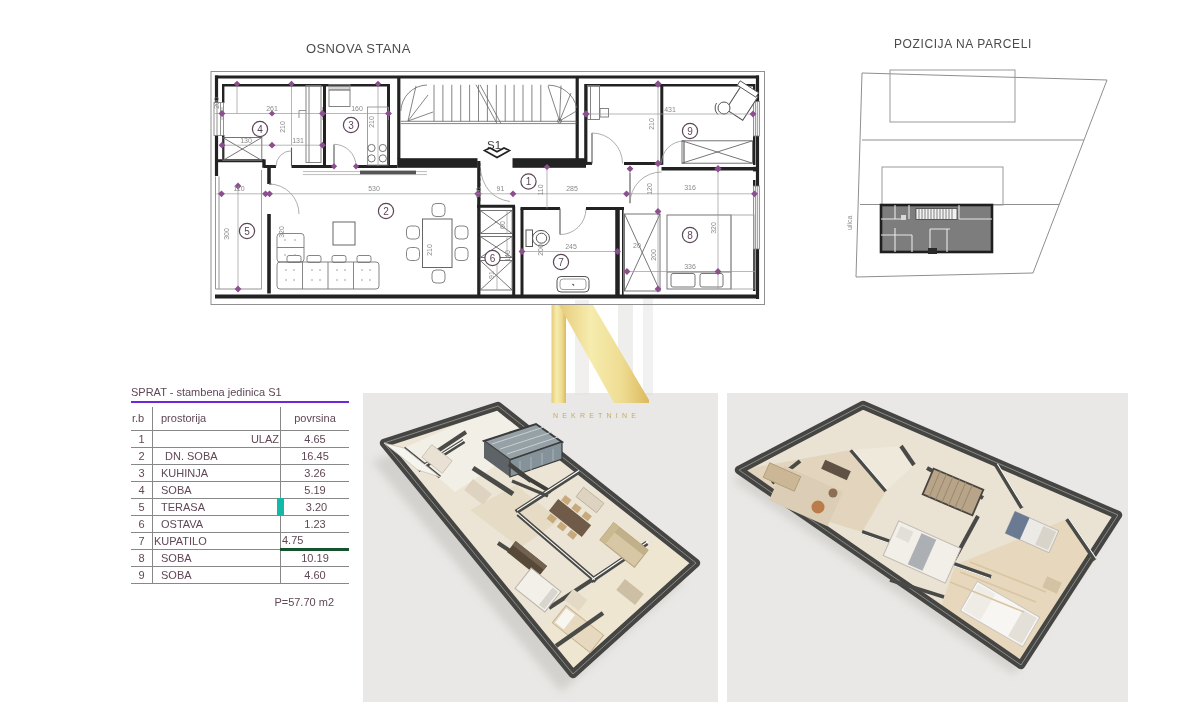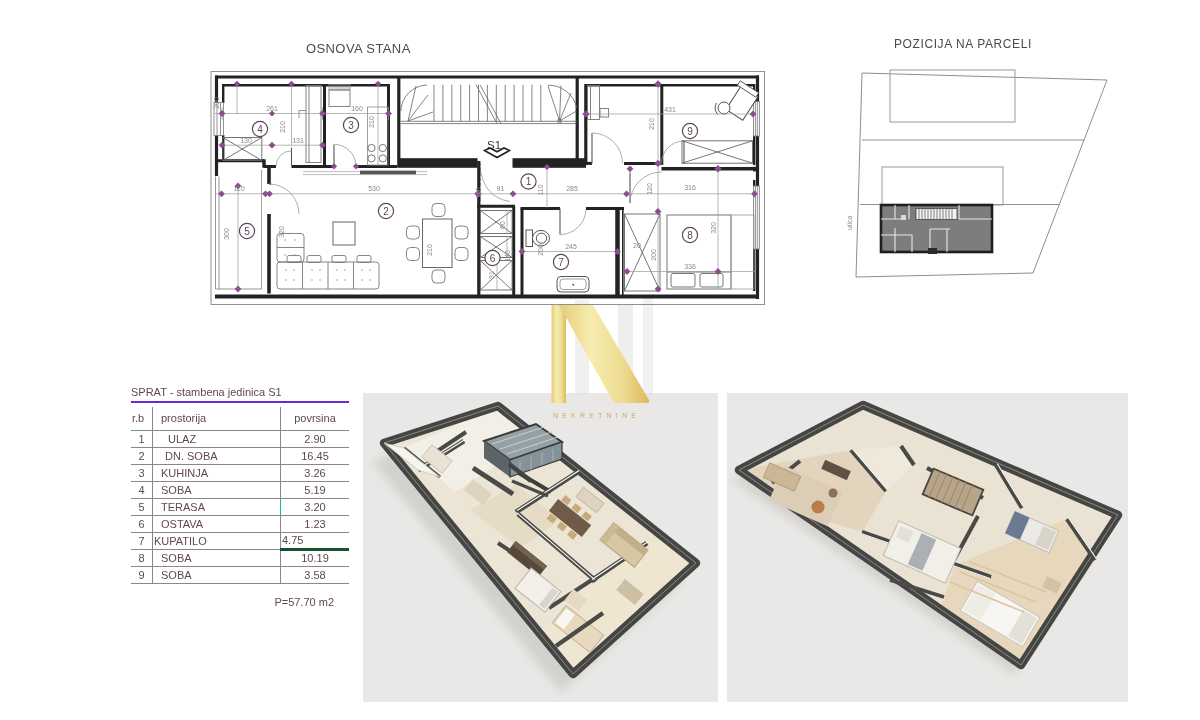--- a/index.html
+++ b/index.html
@@ -22,62 +22,62 @@
 
   <table style="width:218px;color:#5f4755;font-size:11px;">
     <tbody>
         <tr style="height:23px;">
           <td style="border-bottom:1px solid #888;border-right:1px solid #888;width:19px;">r.b</td>
           <td style="border-bottom:1px solid #888;border-right:1px solid #888;padding-left:8px;width:118px;">prostorija</td>
           <td style="border-bottom:1px solid #888;text-align:center;">povrsina</td>
         </tr>
     <tr style="height:17px;">
           <td style="border-bottom:1px solid #888;border-right:1px solid #888;text-align:center;">1</td>
-          <td style="border-bottom:1px solid #888;border-right:1px solid #888;padding-left:15px;">ULAZ</td>
-          <td style="border-bottom:1px solid #888;text-align:center;">2.90</td>
+          <td style="border-bottom:1px solid #888;border-right:1px solid #888;padding-left:15px;text-align:right;">ULAZ</td>
+          <td style="border-bottom:1px solid #888;text-align:center;">4.65</td>
         </tr>
     <tr style="height:17px;">
           <td style="border-bottom:1px solid #888;border-right:1px solid #888;text-align:center;">2</td>
           <td style="border-bottom:1px solid #888;border-right:1px solid #888;padding-left:12px;">DN. SOBA</td>
           <td style="border-bottom:1px solid #888;text-align:center;">16.45</td>
         </tr>
     <tr style="height:17px;">
           <td style="border-bottom:1px solid #888;border-right:1px solid #888;text-align:center;">3</td>
           <td style="border-bottom:1px solid #888;border-right:1px solid #888;padding-left:8px;">KUHINJA</td>
           <td style="border-bottom:1px solid #888;text-align:center;">3.26</td>
         </tr>
     <tr style="height:17px;">
           <td style="border-bottom:1px solid #888;border-right:1px solid #888;text-align:center;">4</td>
           <td style="border-bottom:1px solid #888;border-right:1px solid #888;padding-left:8px;">SOBA</td>
           <td style="border-bottom:1px solid #888;text-align:center;">5.19</td>
         </tr>
     <tr style="height:17px;">
           <td style="border-bottom:1px solid #888;border-right:1px solid #888;text-align:center;">5</td>
-          <td style="border-bottom:1px solid #888;border-right:1px solid #14b8a6;padding-left:8px;">TERASA</td>
+          <td style="border-bottom:1px solid #888;border-right:7px solid #14b8a6;padding-left:8px;">TERASA</td>
           <td style="border-bottom:1px solid #888;text-align:center;">3.20</td>
         </tr>
     <tr style="height:17px;">
           <td style="border-bottom:1px solid #888;border-right:1px solid #888;text-align:center;">6</td>
           <td style="border-bottom:1px solid #888;border-right:1px solid #888;padding-left:8px;">OSTAVA</td>
           <td style="border-bottom:1px solid #888;text-align:center;">1.23</td>
         </tr>
     <tr style="height:17px;">
           <td style="border-bottom:1px solid #888;border-right:1px solid #888;text-align:center;">7</td>
           <td style="border-bottom:1px solid #888;border-right:1px solid #888;">KUPATILO</td>
           <td style="border-bottom:3px solid #14532d;text-align:left;">4.75</td>
         </tr>
     <tr style="height:17px;">
           <td style="border-bottom:1px solid #888;border-right:1px solid #888;text-align:center;">8</td>
           <td style="border-bottom:1px solid #888;border-right:1px solid #888;padding-left:8px;">SOBA</td>
           <td style="border-bottom:1px solid #888;text-align:center;">10.19</td>
         </tr>
     <tr style="height:17px;">
           <td style="border-bottom:1px solid #888;border-right:1px solid #888;text-align:center;">9</td>
           <td style="border-bottom:1px solid #888;border-right:1px solid #888;padding-left:8px;">SOBA</td>
-          <td style="border-bottom:1px solid #888;text-align:center;">3.58</td>
+          <td style="border-bottom:1px solid #888;text-align:center;">4.60</td>
         </tr>
   </tbody>
     </table>
 
   <div style="text-align:right;padding-top:12px;padding-right:15px;font-size:11px;">P=57.70 m2</div>
 </div>
 
 <div class="abs" style="left:363px;top:393px;width:355px;height:309px;background:#e9e8e6;"></div>
 
 <div class="abs" style="left:727px;top:393px;width:401px;height:309px;background:#e9e8e6;"></div>

